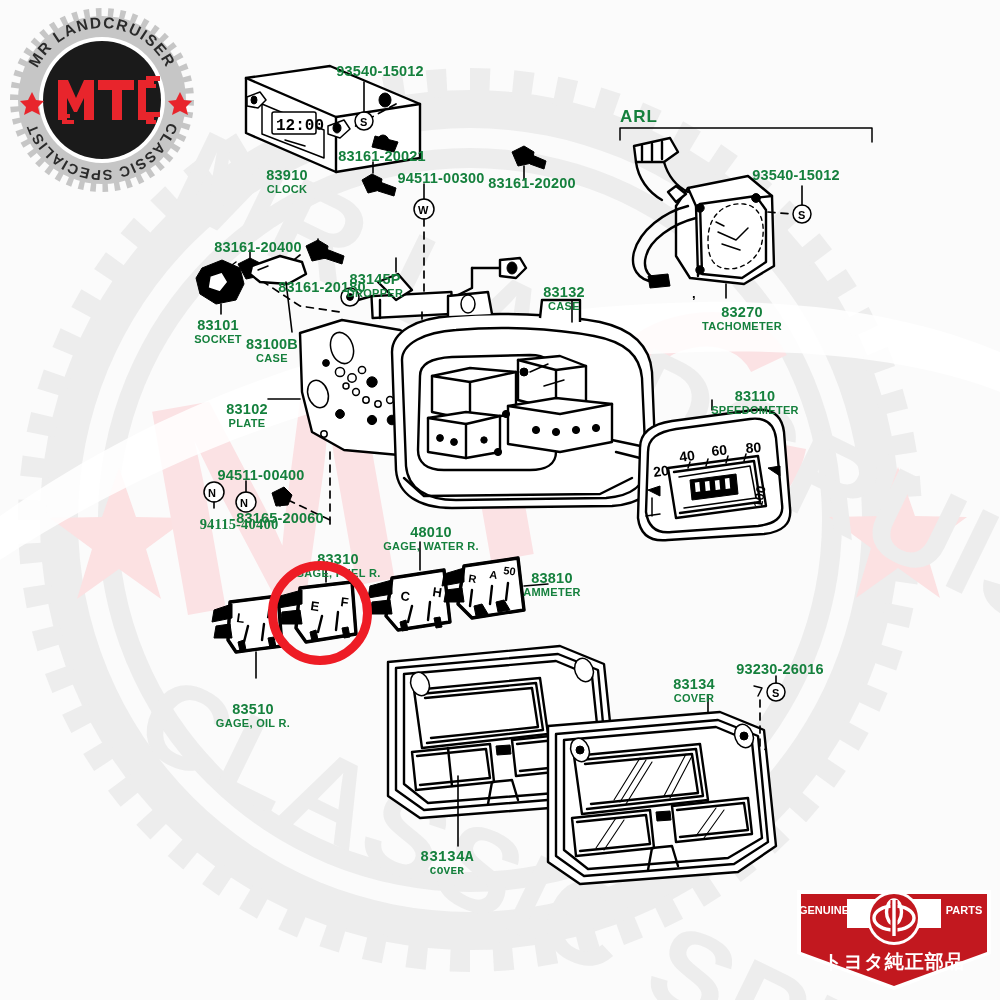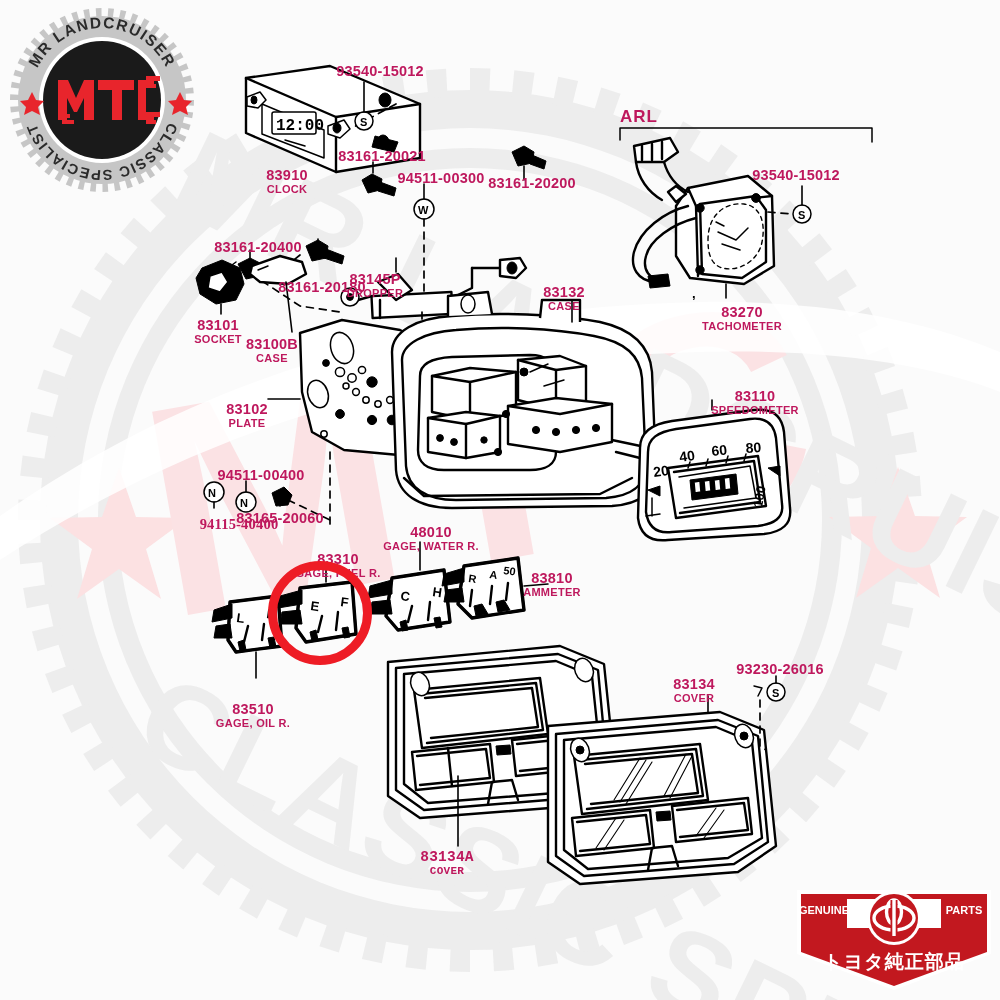--- a/index.html
+++ b/index.html
@@ -34,21 +34,21 @@
   .fillw-thin{fill:#ffffff;stroke:#000;stroke-width:1.5;stroke-linejoin:round;}
   .fillk{fill:#000;stroke:#000;stroke-width:1;}
   .leader{fill:none;stroke:#000;stroke-width:1.6;stroke-linecap:round;}
   .dash{fill:none;stroke:#000;stroke-width:1.7;stroke-dasharray:7 6;stroke-linecap:round;}
   .dash-fine{fill:none;stroke:#000;stroke-width:1.4;stroke-dasharray:4 4;stroke-linecap:round;}
 
   
   .lbl{
     position:absolute;
     font-family:"Liberation Sans", sans-serif;
-    color:#be185d;
+    color:#15803d;
     white-space:nowrap;
     user-select:none;
   }
   .lbl .num{
     display:block;
     font-size:14.5px;
     font-weight:bold;
     letter-spacing:0.2px;
     line-height:1.02;
   }

